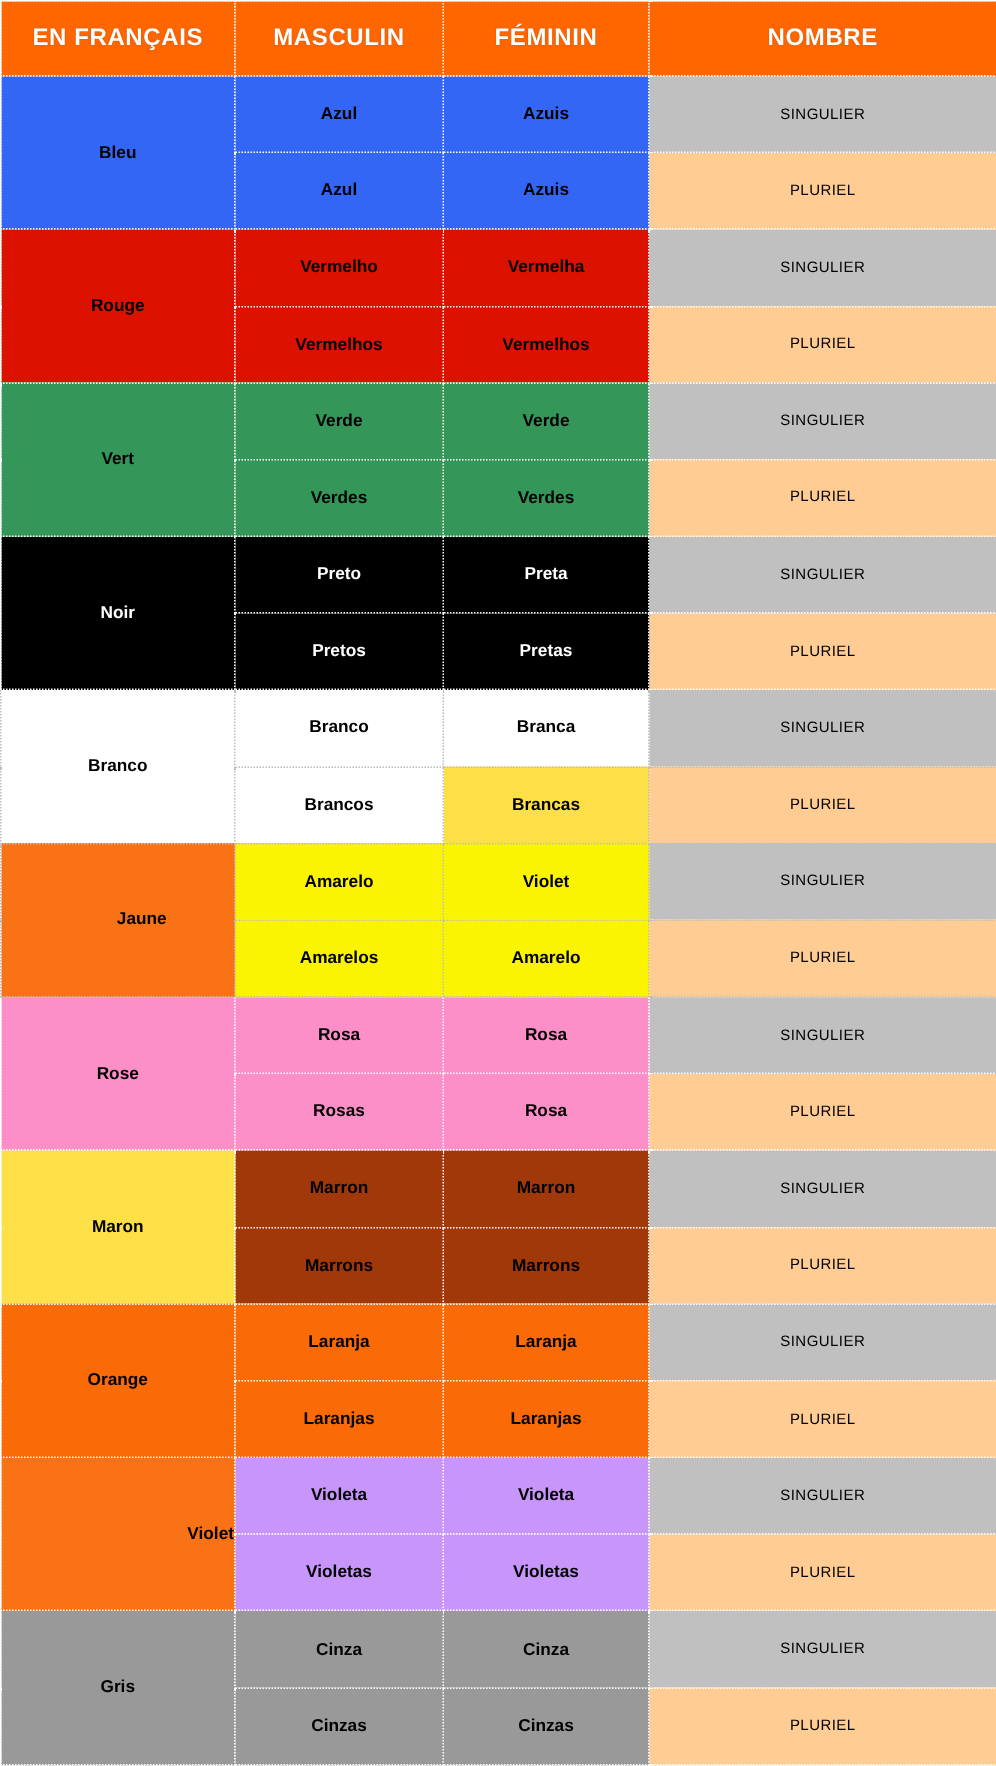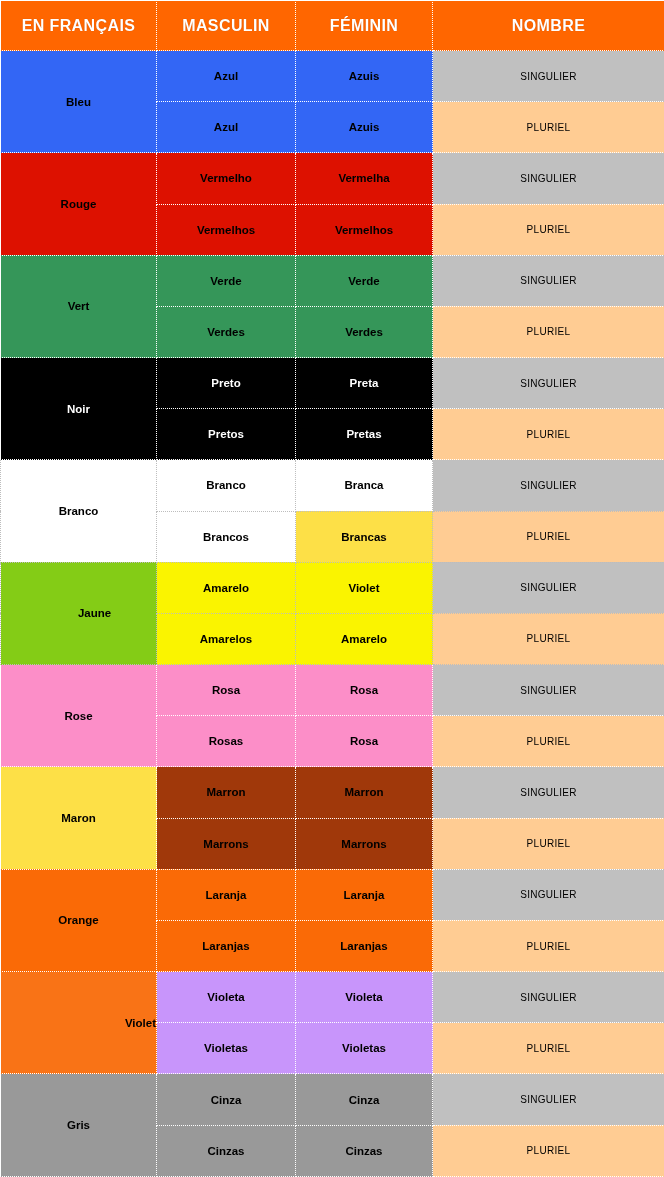--- a/index.html
+++ b/index.html
@@ -148,21 +148,21 @@
         <td class="word-cell lightbg" style="background: rgb(255, 255, 255); color: rgb(0, 0, 0);">Branco</td>
         <td class="word-cell lightbg" style="background: rgb(255, 255, 255); color: rgb(0, 0, 0);">Branca</td>
         <td class="nombre-cell nombre-sing">SINGULIER</td>
       </tr>
       <tr class="body-row row-plural lightbg">
         <td class="word-cell lightbg" style="background: rgb(255, 255, 255); color: rgb(0, 0, 0);">Brancos</td>
         <td class="word-cell lightbg" style="background: #fde047; color: rgb(0, 0, 0);">Brancas</td>
         <td class="nombre-cell nombre-plur">PLURIEL</td>
       </tr>
       <tr class="body-row row-singular lightbg">
-        <td class="lang-cell lightbg" rowspan="2" style="background: #84cc16; color: rgb(0, 0, 0); padding-left: 32px;">Jaune</td>
+        <td class="lang-cell lightbg" rowspan="2" style="background: #f97316; color: rgb(0, 0, 0); padding-left: 32px;">Jaune</td>
         <td class="word-cell lightbg" style="background: rgb(250, 244, 0); color: rgb(0, 0, 0);">Amarelo</td>
         <td class="word-cell lightbg" style="background: rgb(250, 244, 0); color: rgb(0, 0, 0);">Violet</td>
         <td class="nombre-cell nombre-sing">SINGULIER</td>
       </tr>
       <tr class="body-row row-plural lightbg">
         <td class="word-cell lightbg" style="background: rgb(250, 244, 0); color: rgb(0, 0, 0);">Amarelos</td>
         <td class="word-cell lightbg" style="background: rgb(250, 244, 0); color: rgb(0, 0, 0);">Amarelo</td>
         <td class="nombre-cell nombre-plur">PLURIEL</td>
       </tr>
       <tr class="body-row row-singular">

